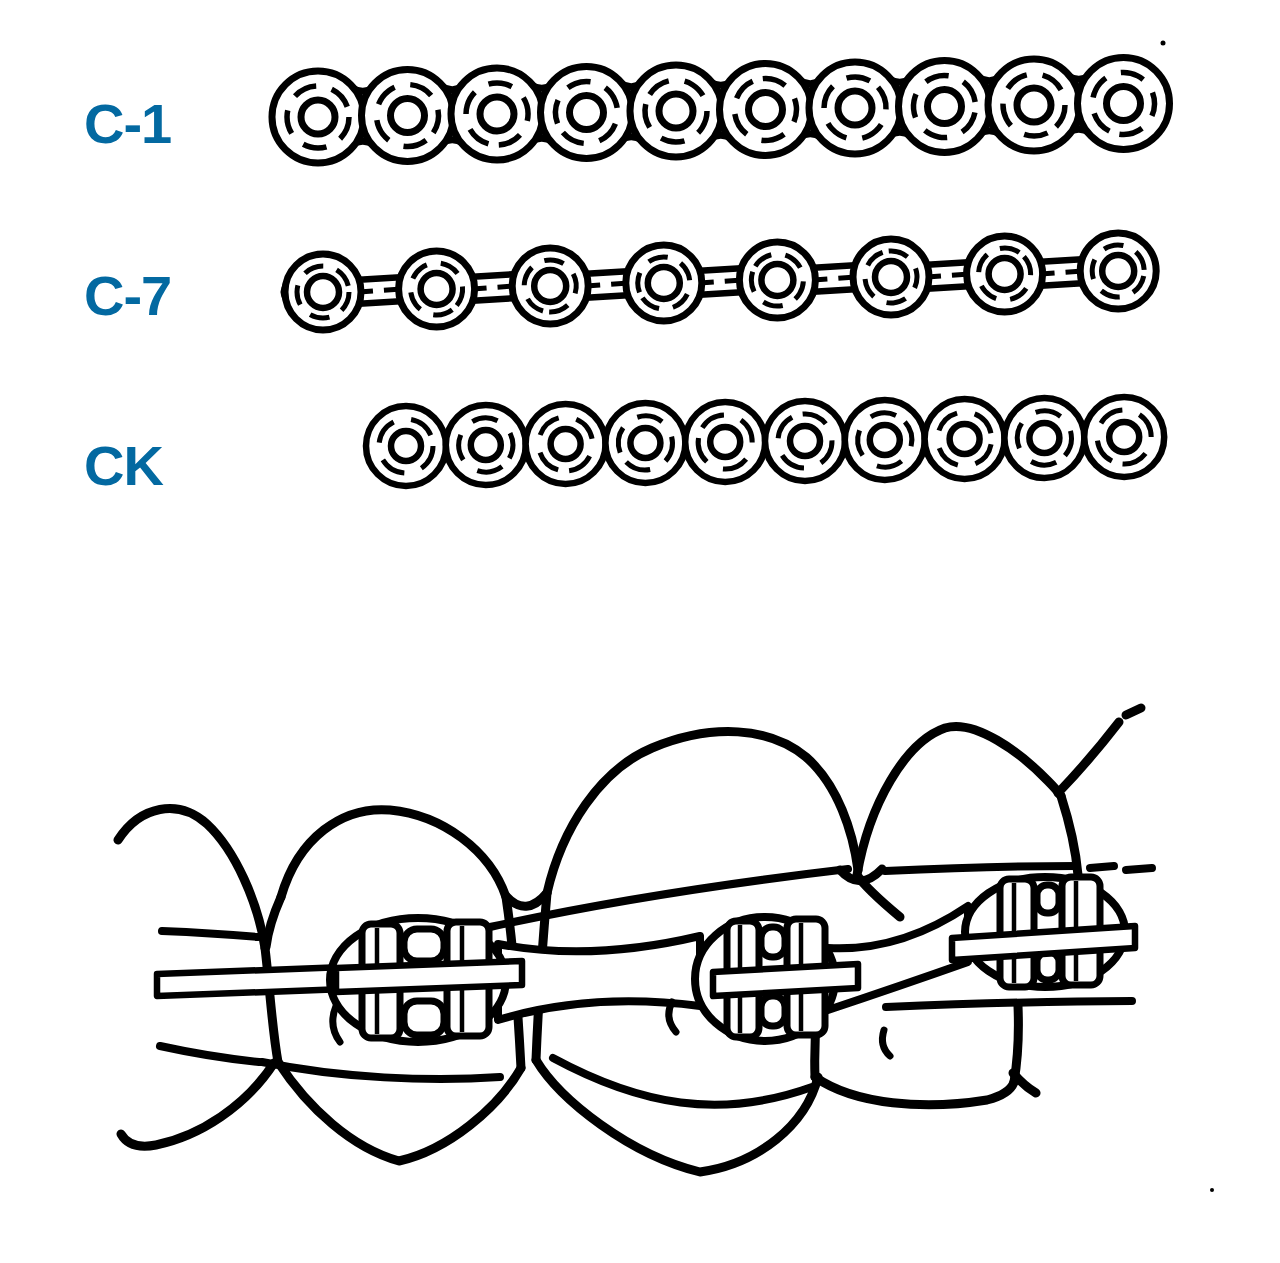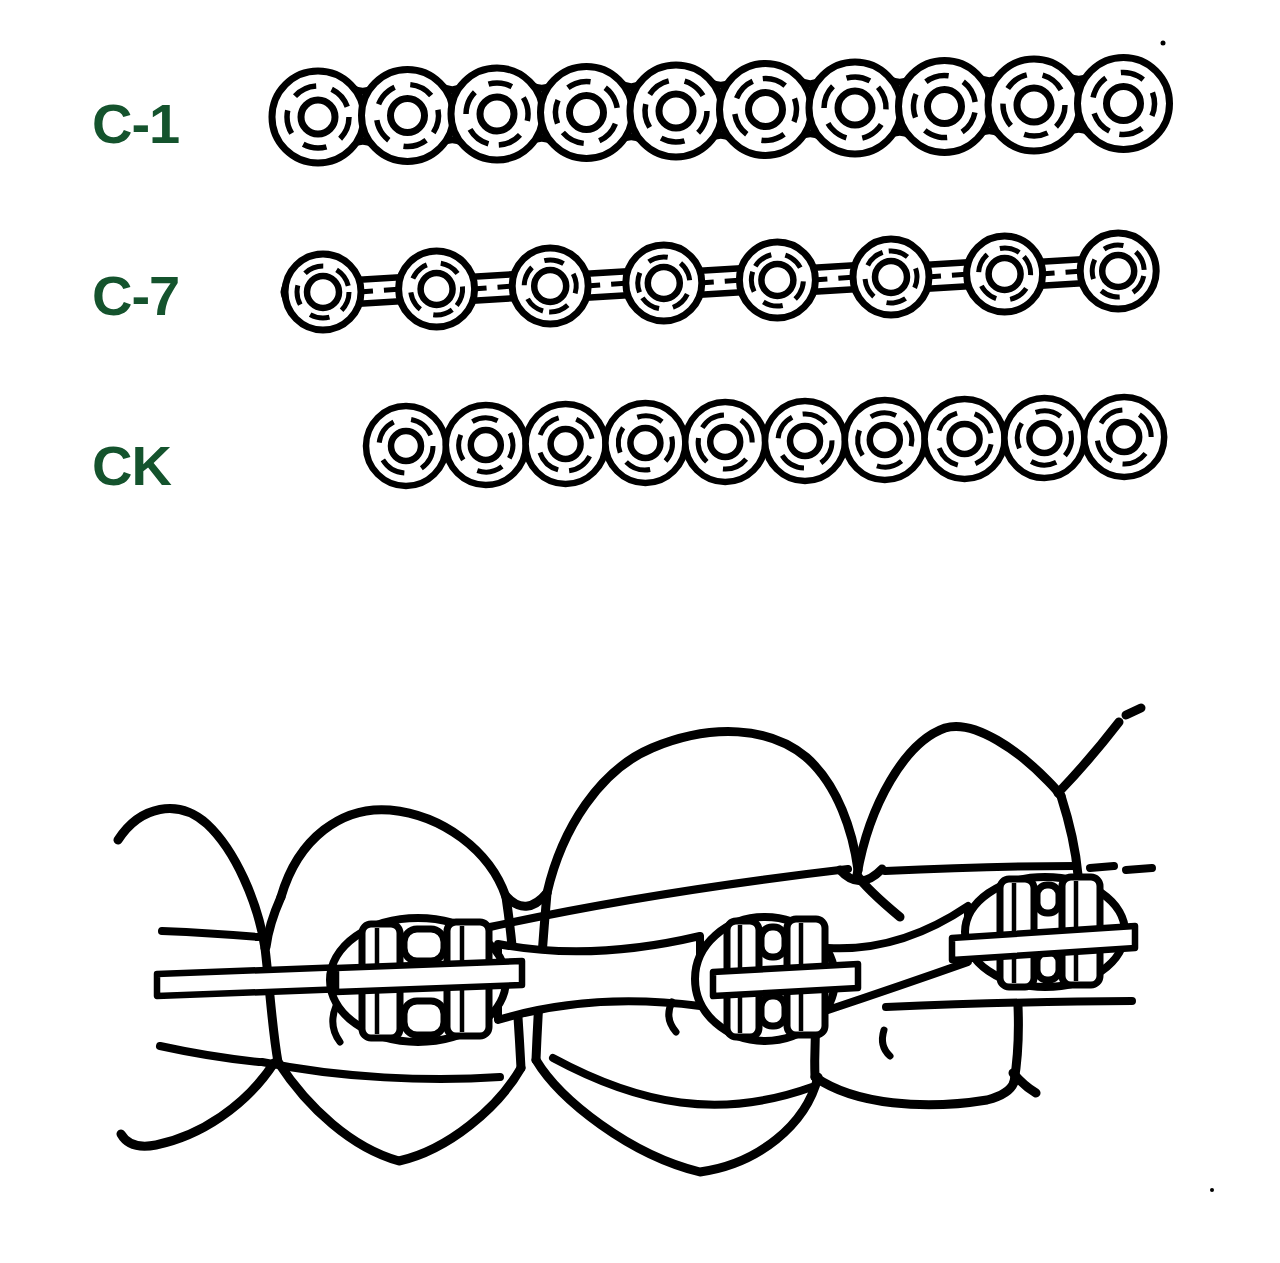--- a/index.html
+++ b/index.html
@@ -1,19 +1,19 @@
 <!DOCTYPE html>
 <html><head>
 <meta charset="utf-8">
 <style>
   html,body{margin:0;padding:0;background:#fff;}
   .page{position:relative;width:1280px;height:1263px;background:#ffffff;overflow:hidden;
         font-family:"Liberation Sans",sans-serif;}
-  .chain-label{position:absolute;left:92px;font-weight:700;font-size:56px;line-height:1;
-        color:#14532d;letter-spacing:-1px;}
+  .chain-label{position:absolute;left:84px;font-weight:700;font-size:56px;line-height:1;
+        color:#0369a1;letter-spacing:-1px;}
   #label-c1{top:96px;}
   #label-c2{top:268px;}
   #label-ck{top:438px;}
   svg.canvas{position:absolute;left:0;top:0;}
   .ink{stroke:#000;fill:none;stroke-linecap:round;stroke-linejoin:round;}
 </style>
 </head>
 <body>
 
 <div class="page">

